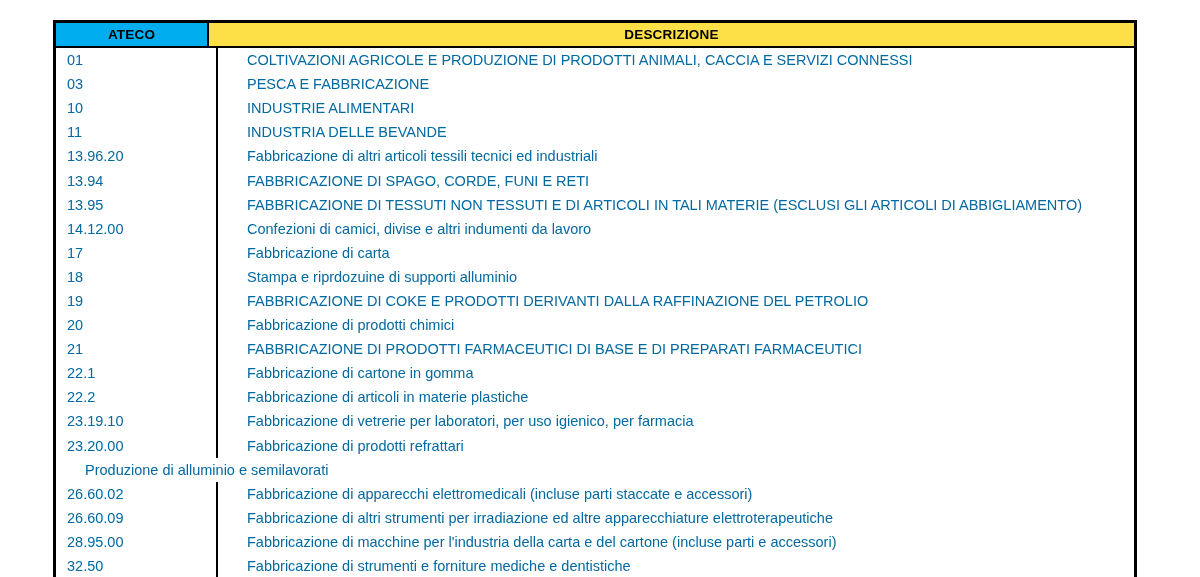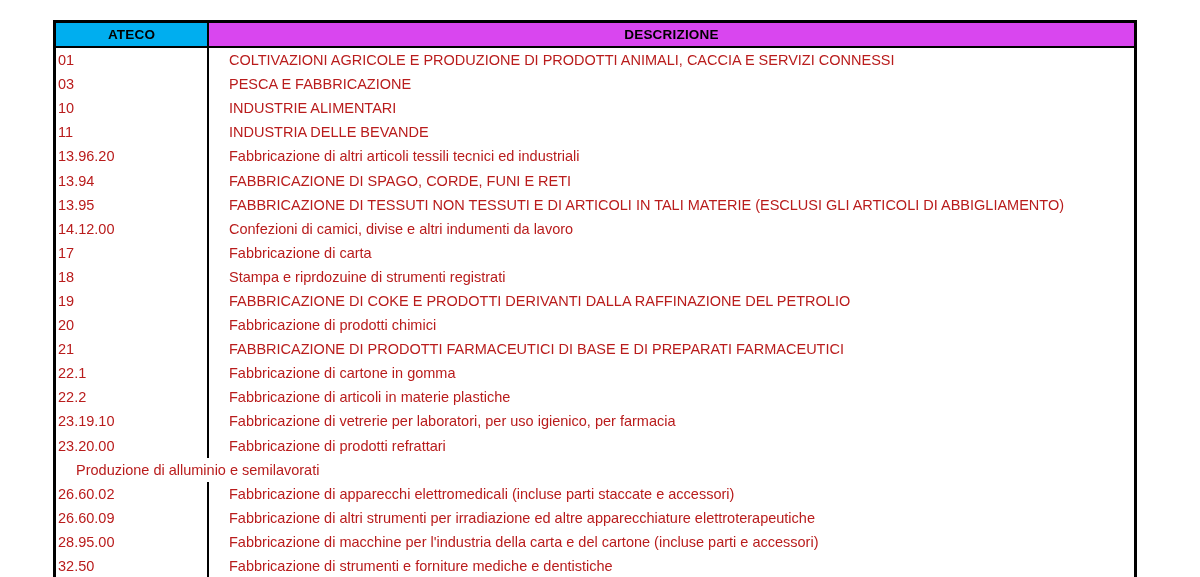--- a/index.html
+++ b/index.html
@@ -52,40 +52,41 @@
     display: block;
   }
   .tr {
     display: flex;
     height: 24.1px;
   }
   .td {
     display: flex;
     align-items: center;
     font-size: 14.5px;
-    color: #b91c1c;
+    color: #0369a1;
     white-space: nowrap;
     overflow: hidden;
     box-sizing: border-box;
+    margin-left: 9px;
   }
   .td-ateco {
     padding-left: 2px;
   }
   .td-desc {
     padding-left: 20px;
   }
 </style>
 </head>
 <body>
 
 <div class="canvas">
   <div class="ateco-table">
     <div class="thead">
       <div class="th col-ateco" style="background: rgb(0, 174, 239);">ATECO</div>
-      <div class="th col-desc" style="background: #d946ef;">DESCRIZIONE</div>
+      <div class="th col-desc" style="background: #fde047;">DESCRIZIONE</div>
     </div>
     <div class="tbody">
   <div class="tr">
     <div class="td td-ateco col-ateco">01</div>
     <div class="td td-desc col-desc">COLTIVAZIONI AGRICOLE E PRODUZIONE DI PRODOTTI ANIMALI, CACCIA E SERVIZI CONNESSI</div>
   </div>
 
   <div class="tr">
     <div class="td td-ateco col-ateco">03</div>
     <div class="td td-desc col-desc">PESCA E FABBRICAZIONE</div>
@@ -121,21 +122,21 @@
     <div class="td td-desc col-desc">Confezioni di camici, divise e altri indumenti da lavoro</div>
   </div>
 
   <div class="tr">
     <div class="td td-ateco col-ateco">17</div>
     <div class="td td-desc col-desc">Fabbricazione di carta</div>
   </div>
 
   <div class="tr">
     <div class="td td-ateco col-ateco">18</div>
-    <div class="td td-desc col-desc">Stampa e riprdozuine di strumenti registrati</div>
+    <div class="td td-desc col-desc">Stampa e riprdozuine di supporti alluminio</div>
   </div>
 
   <div class="tr">
     <div class="td td-ateco col-ateco">19</div>
     <div class="td td-desc col-desc">FABBRICAZIONE DI COKE E PRODOTTI DERIVANTI DALLA RAFFINAZIONE DEL PETROLIO</div>
   </div>
 
   <div class="tr">
     <div class="td td-ateco col-ateco">20</div>
     <div class="td td-desc col-desc">Fabbricazione di prodotti chimici</div>

